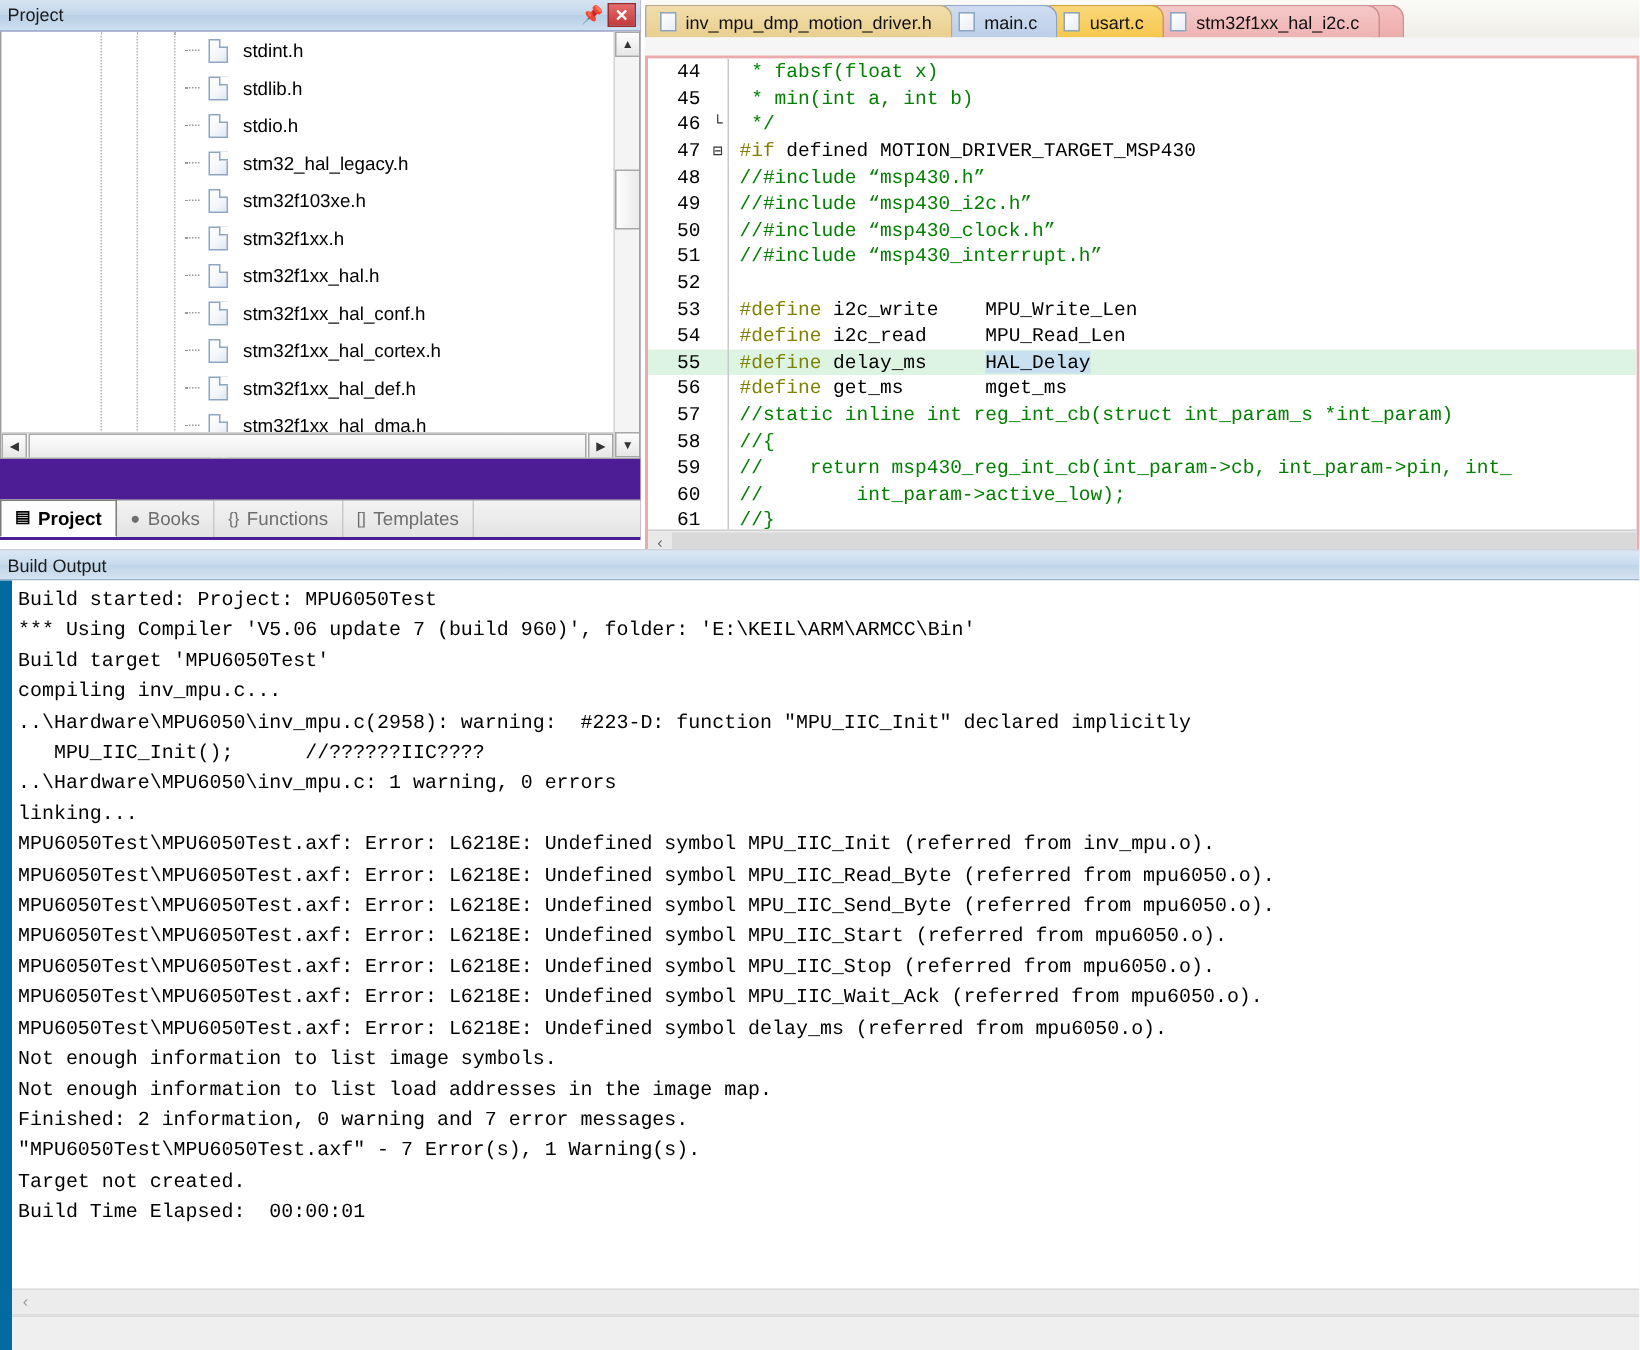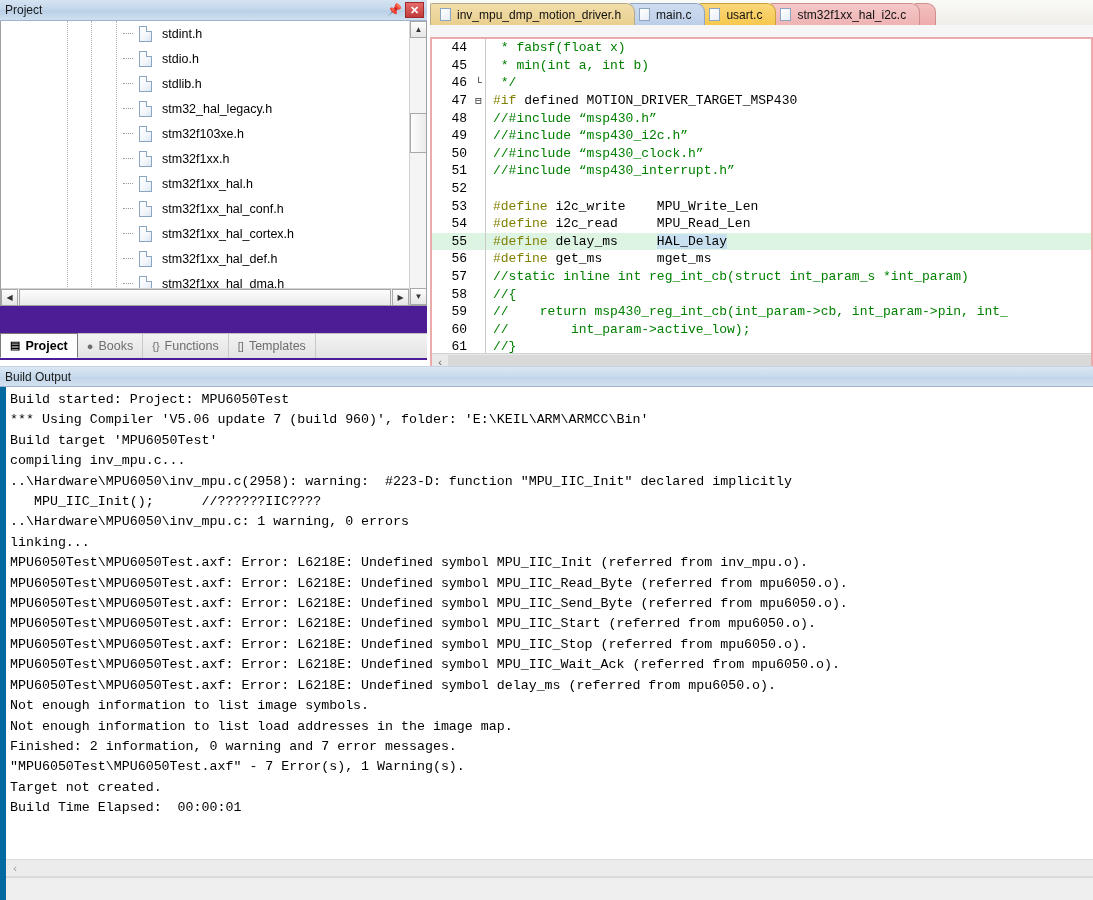--- a/index.html
+++ b/index.html
@@ -222,21 +222,21 @@
     height: 21px;
     background: linear-gradient(to bottom, #dbe7f4 0%, #c7dbed 50%, #bfd4e8 51%, #d4e2f1 100%);
     border-top: 1px solid #c3d3e3;
     border-bottom: 1px solid #9db4cc;
     display: flex; align-items: center; padding-left: 5px;
     font-size: 12px; color: #1b1b1b;
   }
   #build-body {
     position: absolute; left: 0; top: 21px; right: 0; bottom: 0;
     background: #ffffff;
-    border-left: 6px solid #0369a1;
+    border-left: 8px solid #0369a1;
     overflow: hidden;
   }
   #build-scroll {
     position: absolute; left: 0; top: 0; right: 0; bottom: 45px;
     padding: 3px 0 0 4px;
     overflow: hidden;
   }
   .out-line {
     font-family: "Liberation Mono", monospace;
     font-size: 13.3px; line-height: 20.4px;
@@ -273,26 +273,26 @@
         <div class="guide" id="g3"></div>
         <div id="tree-rows">
             <div class="tree-row">
               <span class="dash"></span>
               <span class="file-icon"></span>
               <span>stdint.h</span>
             </div>
             <div class="tree-row">
               <span class="dash"></span>
               <span class="file-icon"></span>
+              <span>stdlib.h</span>
+            </div>
+            <div class="tree-row">
+              <span class="dash"></span>
+              <span class="file-icon"></span>
               <span>stdio.h</span>
-            </div>
-            <div class="tree-row">
-              <span class="dash"></span>
-              <span class="file-icon"></span>
-              <span>stdlib.h</span>
             </div>
             <div class="tree-row">
               <span class="dash"></span>
               <span class="file-icon"></span>
               <span>stm32_hal_legacy.h</span>
             </div>
             <div class="tree-row">
               <span class="dash"></span>
               <span class="file-icon"></span>
               <span>stm32f103xe.h</span>

